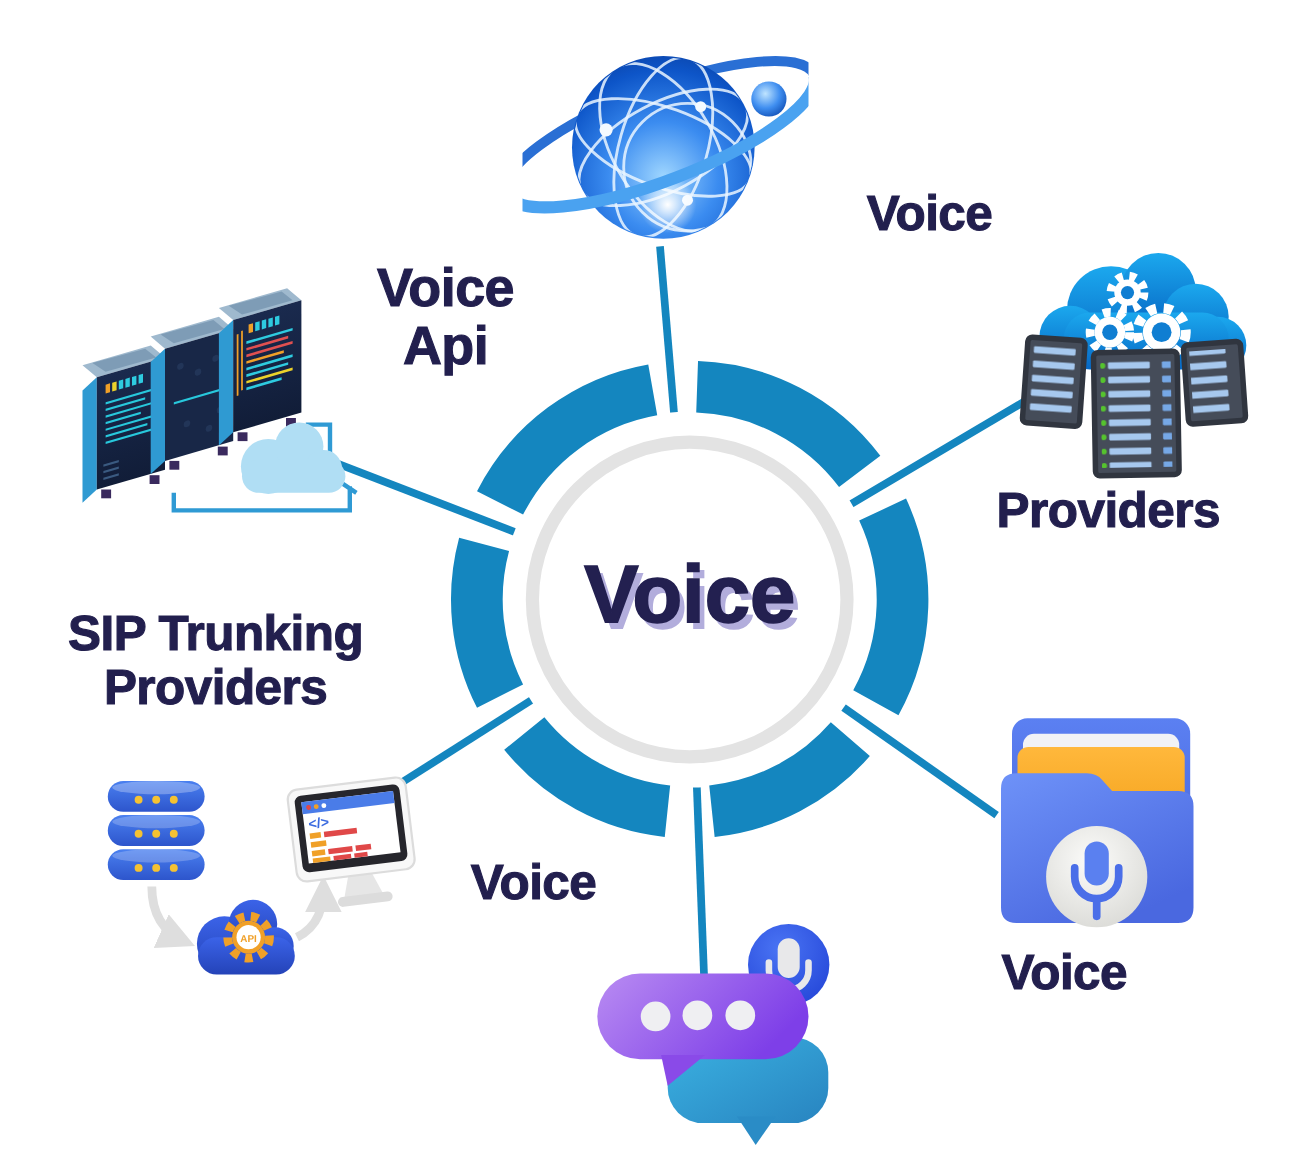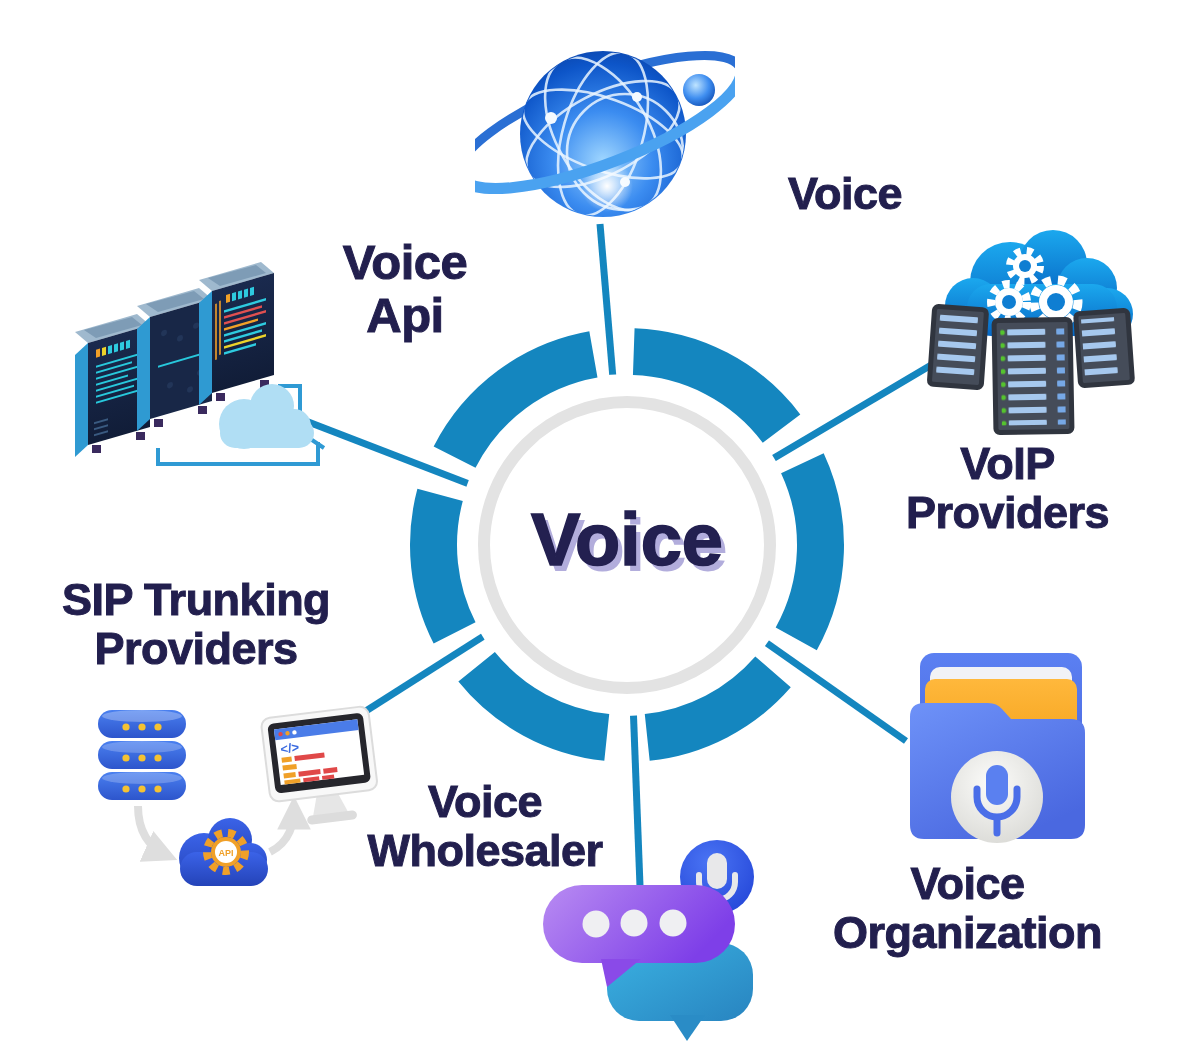--- a/index.html
+++ b/index.html
@@ -402,35 +402,32 @@
       <path d="M82,144 v8 a20,20 0 0 0 40,0 v-8" fill="none" stroke="#4a6ee8" stroke-width="7" stroke-linecap="round"></path>
       <line x1="102" y1="174" x2="102" y2="188" stroke="#4a6ee8" stroke-width="7" stroke-linecap="round"></line>
     </g>
   </svg>
 
   <div class="node-label" style="left:650px;top:170px;width:390px">
     <span class="l1">Voice</span>
   </div>
 
   <div class="node-label" style="left:855px;top:440px;width:305px">
-    <span class="l1">VoIP</span>
     <span class="l2">Providers</span>
   </div>
 
   <div class="node-label" style="left:795px;top:860px;width:345px">
     <span class="l1">Voice</span>
-    <span class="l2">Organization</span>
   </div>
 
   <div class="node-label" style="left:330px;top:778px;width:310px">
     <span class="l1">Voice</span>
-    <span class="l2">Wholesaler</span>
-  </div>
-
-  <div class="node-label" style="left:10px;top:576px;width:372px">
+  </div>
+
+  <div class="node-label" style="left:10px;top:552px;width:372px">
     <span class="l1">SIP Trunking</span>
     <span class="l2">Providers</span>
   </div>
 
   <div class="node-label" style="left:255px;top:236px;width:300px;font-size:49px">
     <span class="l1">Voice</span>
     <span class="l2">Api</span>
   </div>
 
 </div>

